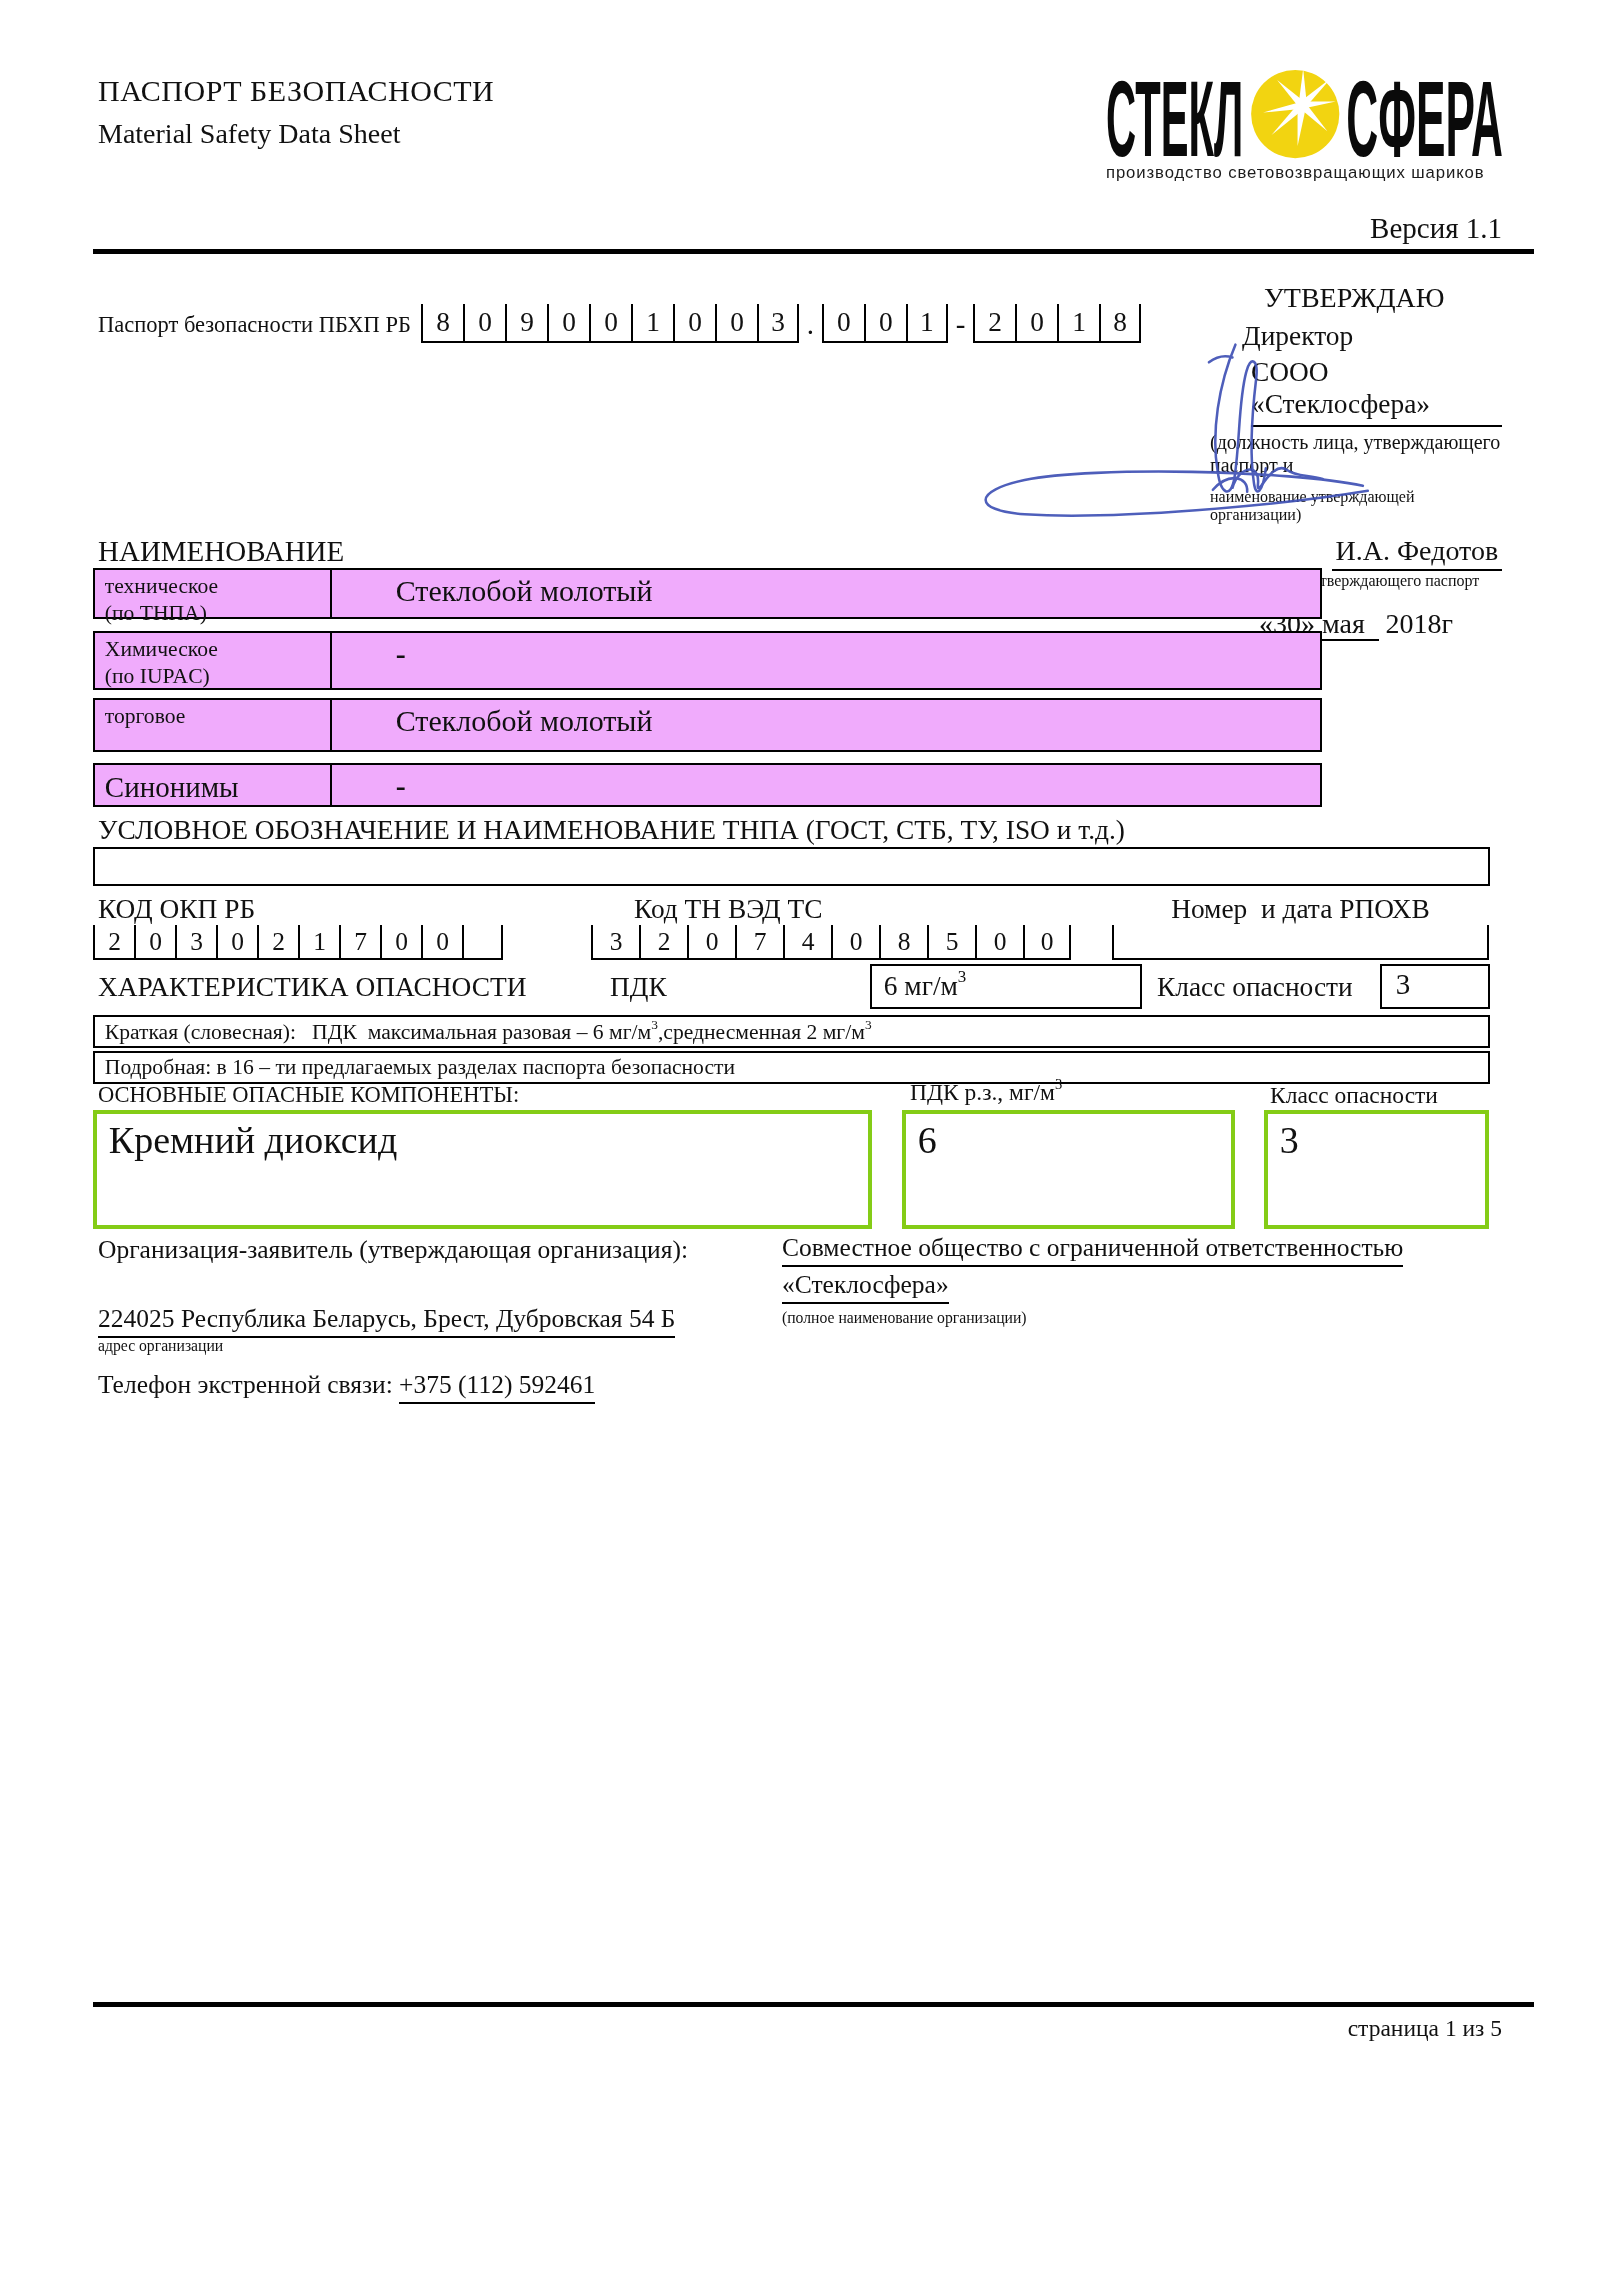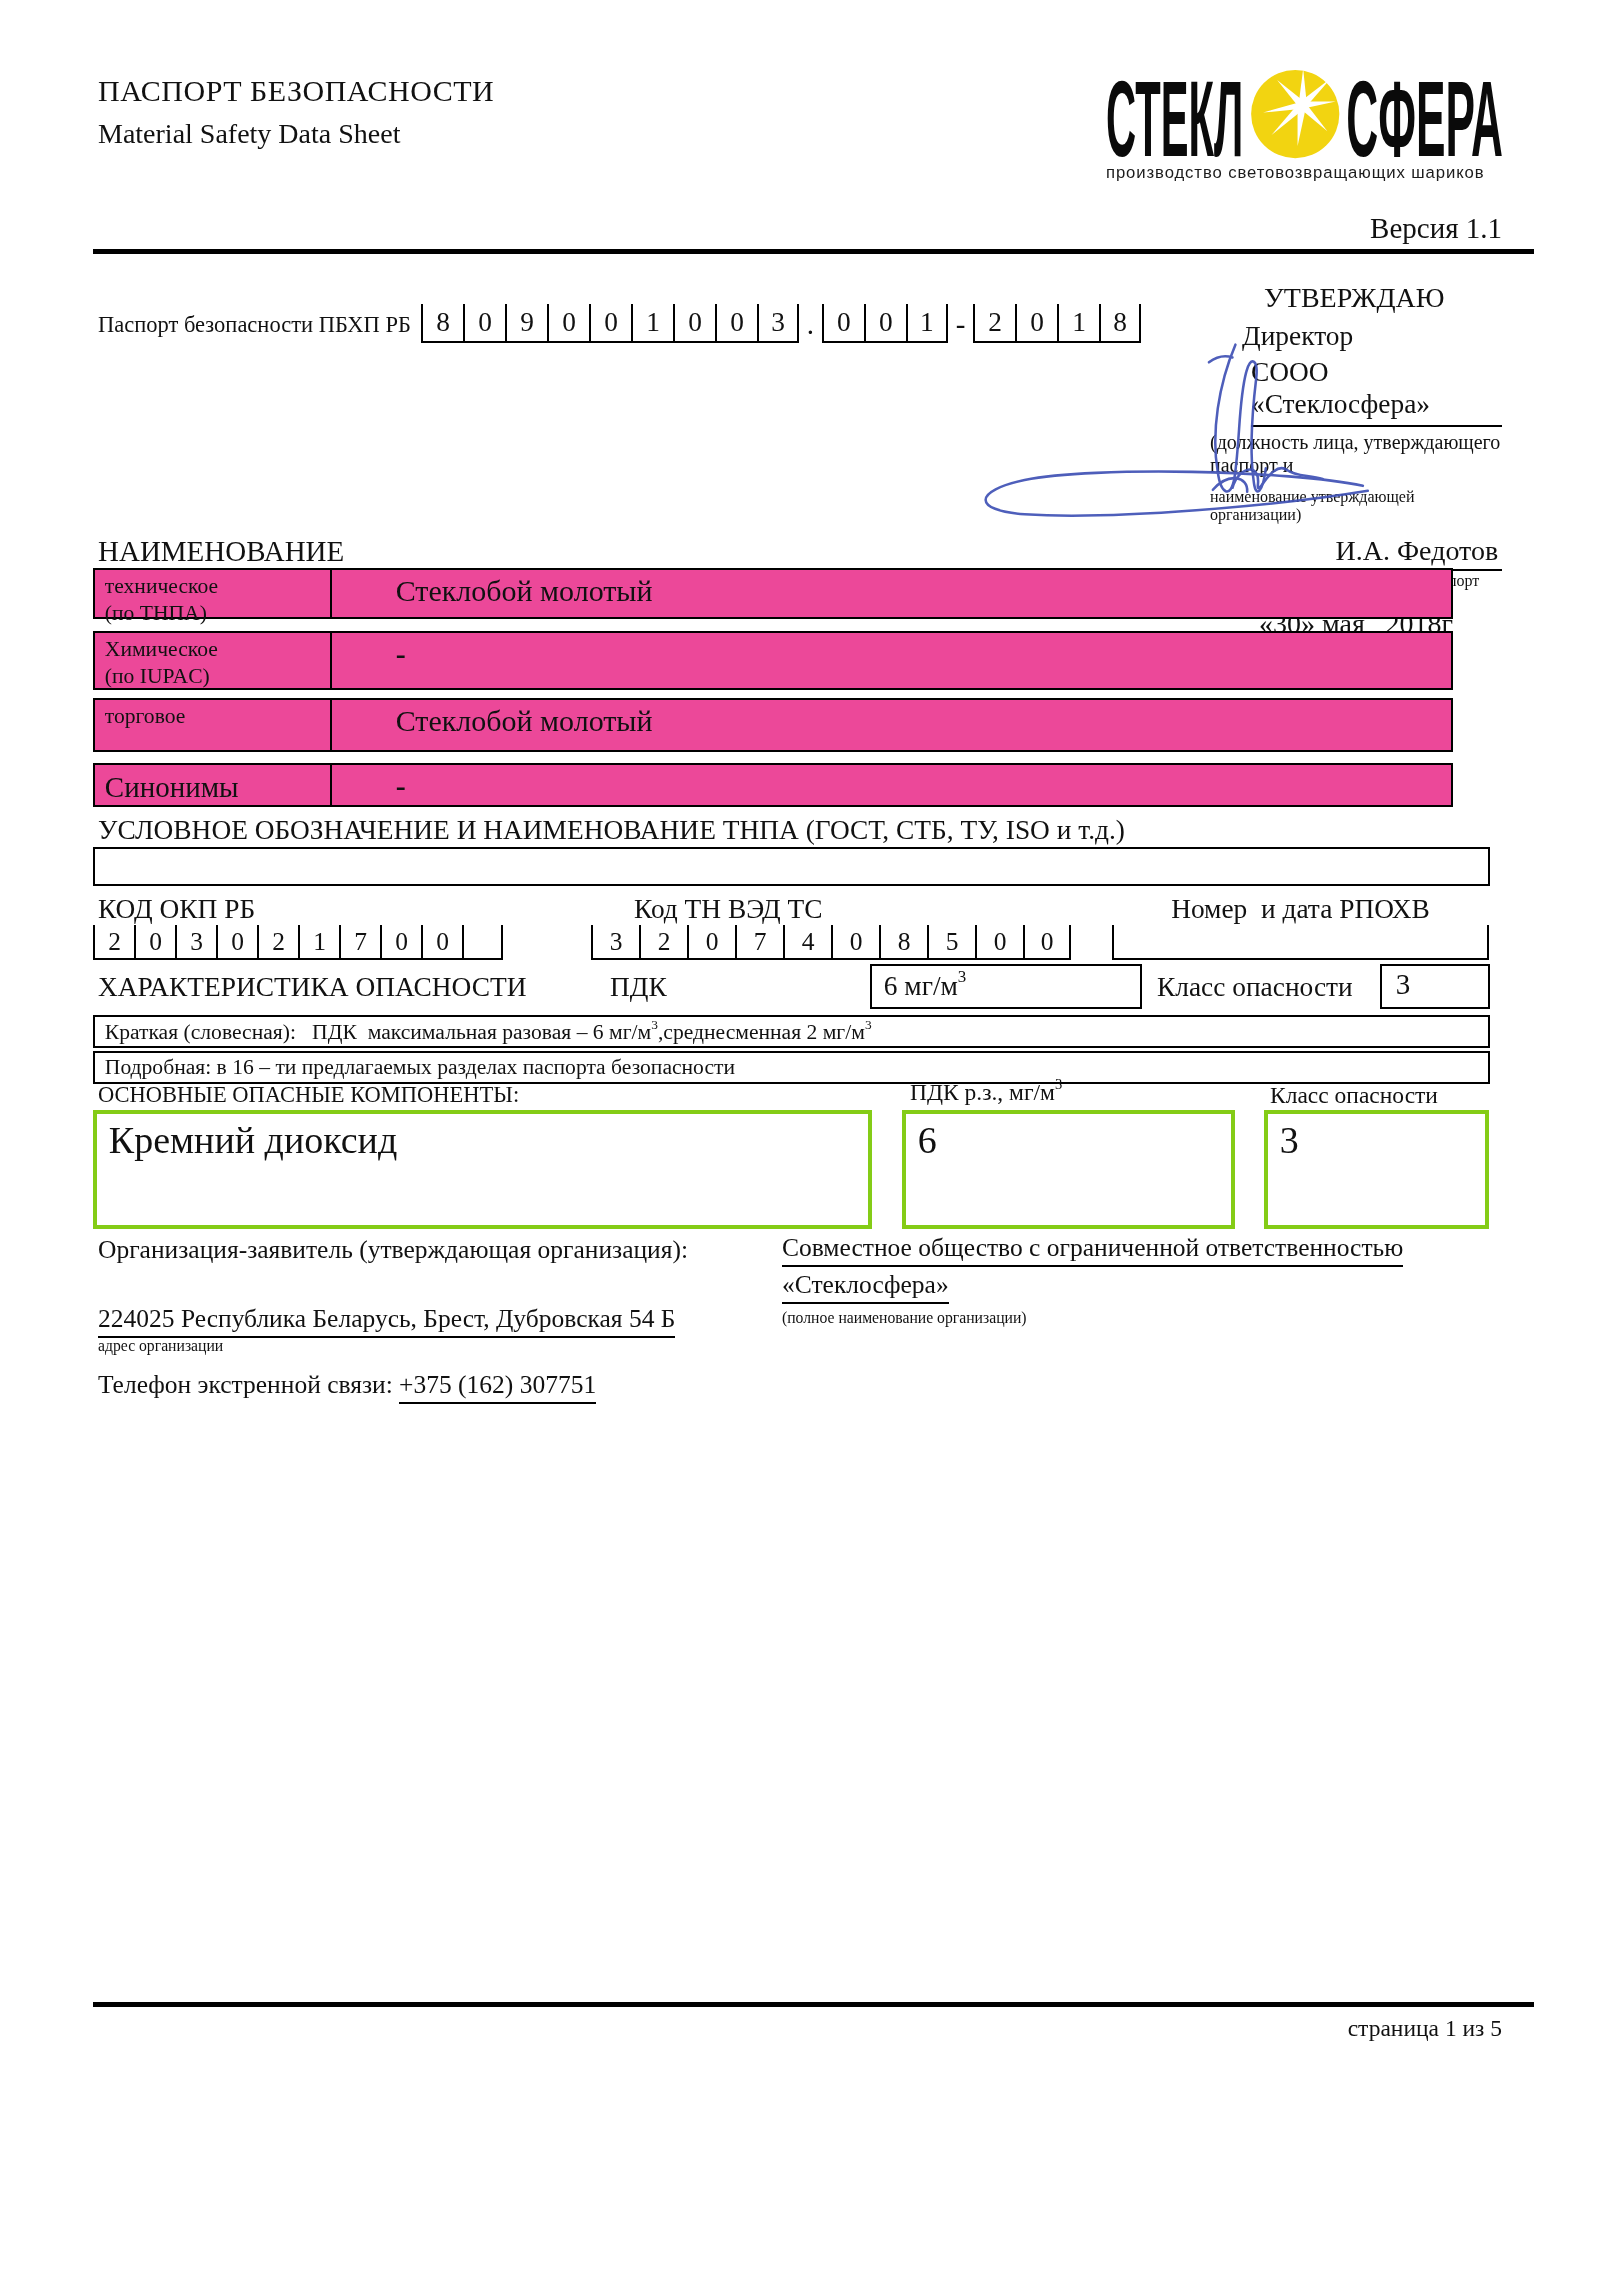--- a/index.html
+++ b/index.html
@@ -47,21 +47,21 @@
   .a-name-row{text-align:right;margin-top:9.8px;font-size:28px;}
   .a-name{display:inline-block;border-bottom:2px solid #000;padding:0 3.9px 2px 3.9px;}
   .a-fio{font-size:16px;margin-left:9.8px;margin-top:1px;}
   .a-date{margin-left:49px;margin-top:17.6px;font-size:28px;}
   .u-line{border-bottom:2px solid #000;}
   .u-pad{padding-right:13.7px;}
 
   
   .sec-head{font-size:29px;}
   .h-naming{left:98px;top:535px;}
-  .nrow{left:93px;width:1360px;border:2.9px solid #000;box-sizing:border-box;display:flex;background:#ec4899;}
+  .nrow{left:93px;width:1229px;border:2.9px solid #000;box-sizing:border-box;display:flex;background:#f0abfc;}
   .nlabel{width:237px;border-right:2px solid #000;box-sizing:border-box;padding:2.9px 7.8px 0 9.8px;font-size:21.6px;line-height:1.25;}
   .nlabel.big{font-size:29px;padding-top:3.9px;}
   .nvalue{flex:1;font-size:30px;padding:3.9px 0 0 15.7px;margin-left:48px;}
   .nvalue.dash{font-weight:bold;}
 
   
   .h-tnpa{left:98px;top:815px;font-size:27.4px;}
   .tnpa-box{left:93px;top:847px;width:1397px;height:39px;border:2.9px solid #000;box-sizing:border-box;}
 
   
@@ -281,20 +281,20 @@
   </div>
   <div class="abs org-name2">
     <span class="org-underline">«Стеклосфера»</span>
   </div>
   <div class="abs org-note">(полное наименование организации)</div>
   <div class="abs org-addr">
     <span class="org-underline">224025 Республика Беларусь, Брест, Дубровская 54 Б</span>
   </div>
   <div class="abs org-addr-note">адрес организации</div>
   <div class="abs org-phone">
-    <span>Телефон экстренной связи: </span><span class="org-underline">+375 (162) 307751</span>
+    <span>Телефон экстренной связи: </span><span class="org-underline">+375 (112) 592461</span>
   </div>
 
   <div class="abs rule rule-bottom"></div>
   <div class="abs pagenum">страница 1 из 5</div>
 
 </div>
 
 
 </body></html>

